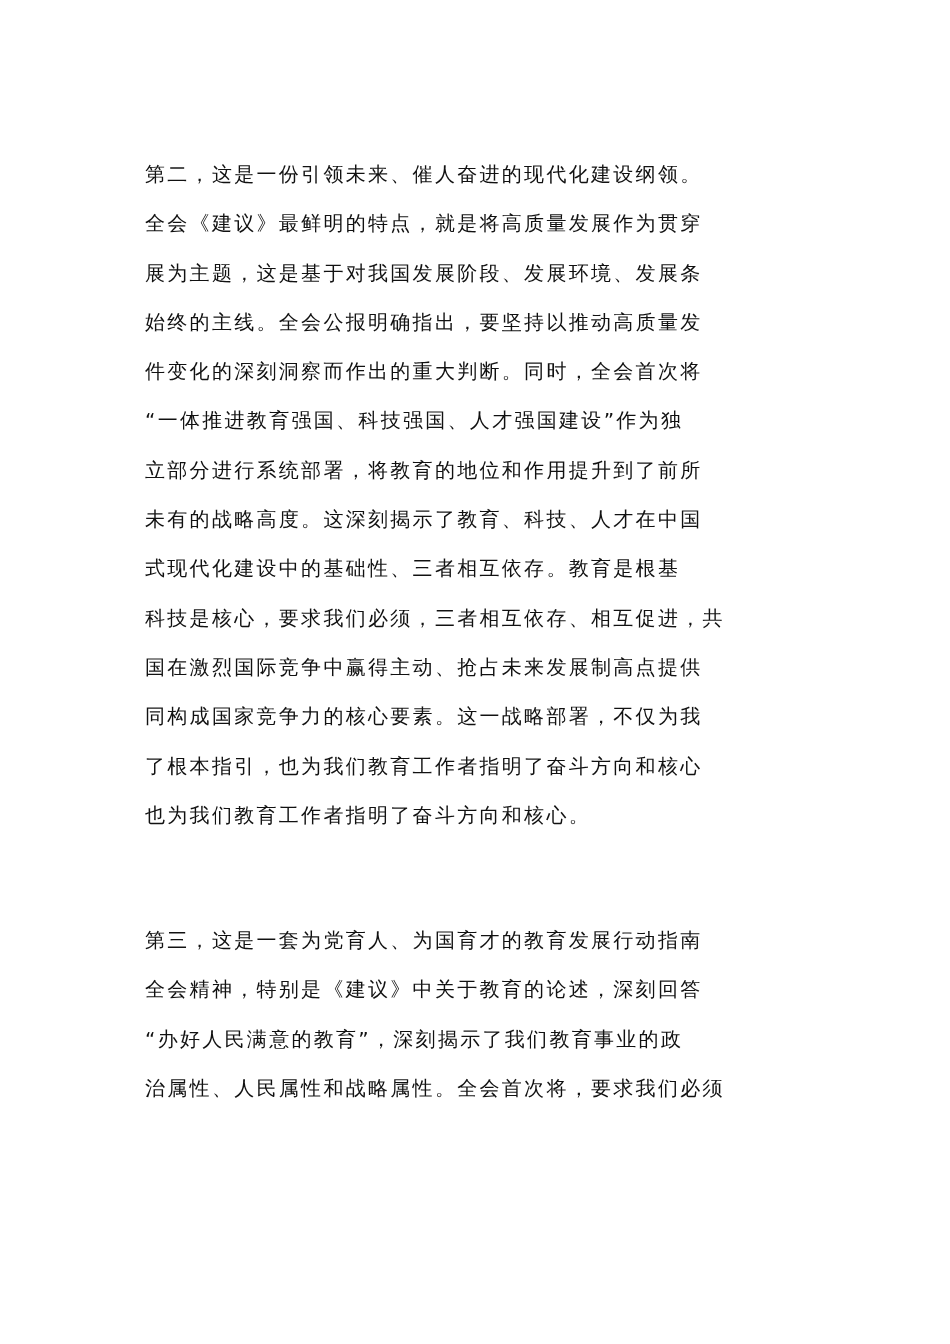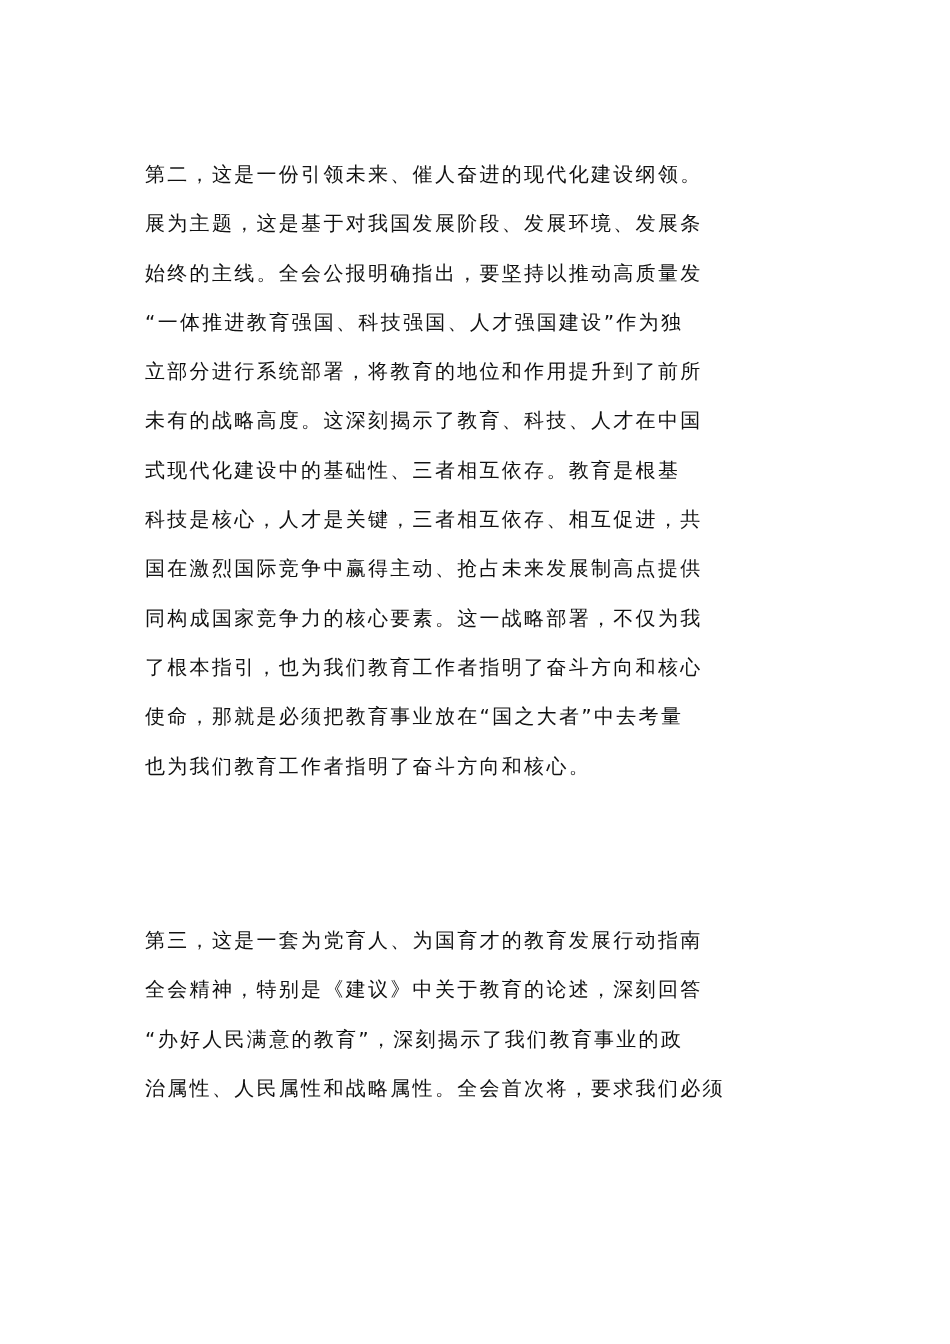--- a/index.html
+++ b/index.html
@@ -39,31 +39,32 @@
     }
     #para-1 { top: 150px; }
     #para-2 { top: 916px; }
   </style>
 </head>
 <body>
 
 <div class="page">
   <div class="paragraph" id="para-1">
     <span class="line">第二，这是一份引领未来、催人奋进的现代化建设纲领。</span>
+    <span class="line">全会《建议》最鲜明的特点，就是将高质量发展作为贯穿</span>
     <span class="line">展为主题，这是基于对我国发展阶段、发展环境、发展条</span>
     <span class="line">始终的主线。全会公报明确指出，要坚持以推动高质量发</span>
+    <span class="line">件变化的深刻洞察而作出的重大判断。同时，全会首次将</span>
     <span class="line">“一体推进教育强国、科技强国、人才强国建设”作为独</span>
     <span class="line">立部分进行系统部署，将教育的地位和作用提升到了前所</span>
     <span class="line">未有的战略高度。这深刻揭示了教育、科技、人才在中国</span>
     <span class="line">式现代化建设中的基础性、三者相互依存。教育是根基</span>
-    <span class="line">科技是核心，人才是关键，三者相互依存、相互促进，共</span>
+    <span class="line">科技是核心，要求我们必须，三者相互依存、相互促进，共</span>
     <span class="line">国在激烈国际竞争中赢得主动、抢占未来发展制高点提供</span>
     <span class="line">同构成国家竞争力的核心要素。这一战略部署，不仅为我</span>
     <span class="line">了根本指引，也为我们教育工作者指明了奋斗方向和核心</span>
-    <span class="line">使命，那就是必须把教育事业放在“国之大者”中去考量</span>
     <span class="line">也为我们教育工作者指明了奋斗方向和核心。</span>
   </div>
 
   <div class="paragraph" id="para-2">
     <span class="line">第三，这是一套为党育人、为国育才的教育发展行动指南</span>
     <span class="line">全会精神，特别是《建议》中关于教育的论述，深刻回答</span>
     <span class="line">“办好人民满意的教育”，深刻揭示了我们教育事业的政</span>
     <span class="line">治属性、人民属性和战略属性。全会首次将，要求我们必须</span>
   </div>
 </div>

